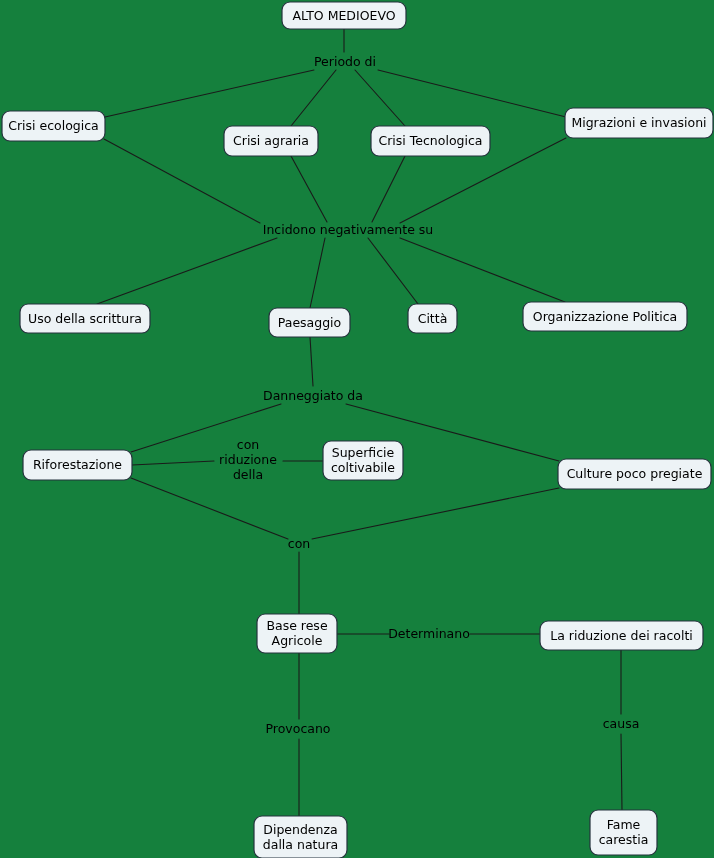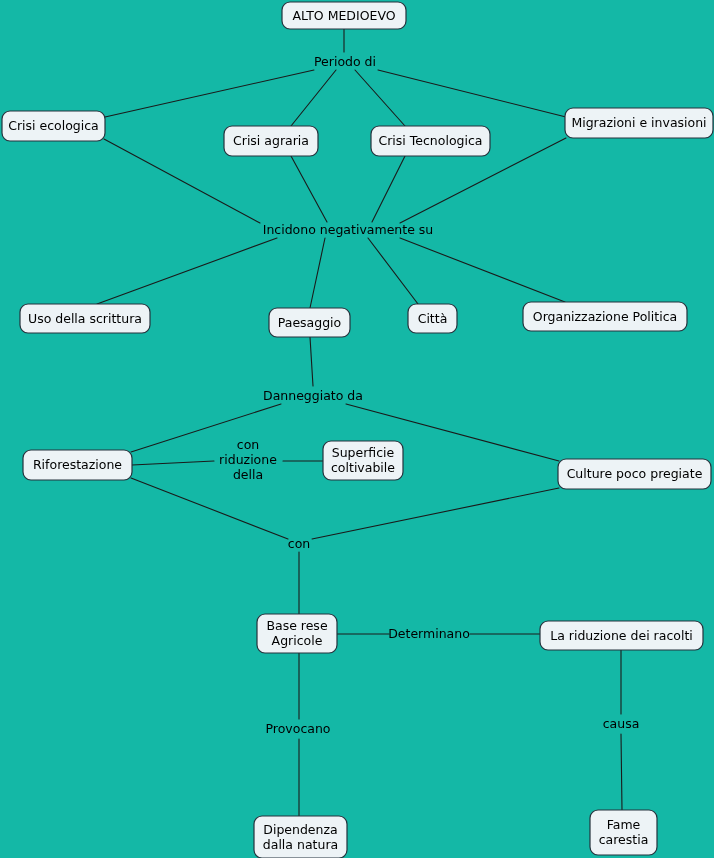--- a/index.html
+++ b/index.html
@@ -10,21 +10,21 @@
   body {
     width: 714px;
     height: 858px;
     overflow: hidden;
     font-family: "DejaVu Sans", sans-serif;
   }
   #map-root {
     position: relative;
     width: 714px;
     height: 858px;
-    background: #14b8a6;
+    background: #15803d;
   }
   svg#concept-map {
     display: block;
     width: 714px;
     height: 858px;
   }
   .edge {
     stroke: #1a1a1a;
     stroke-width: 1.1;
     fill: none;

